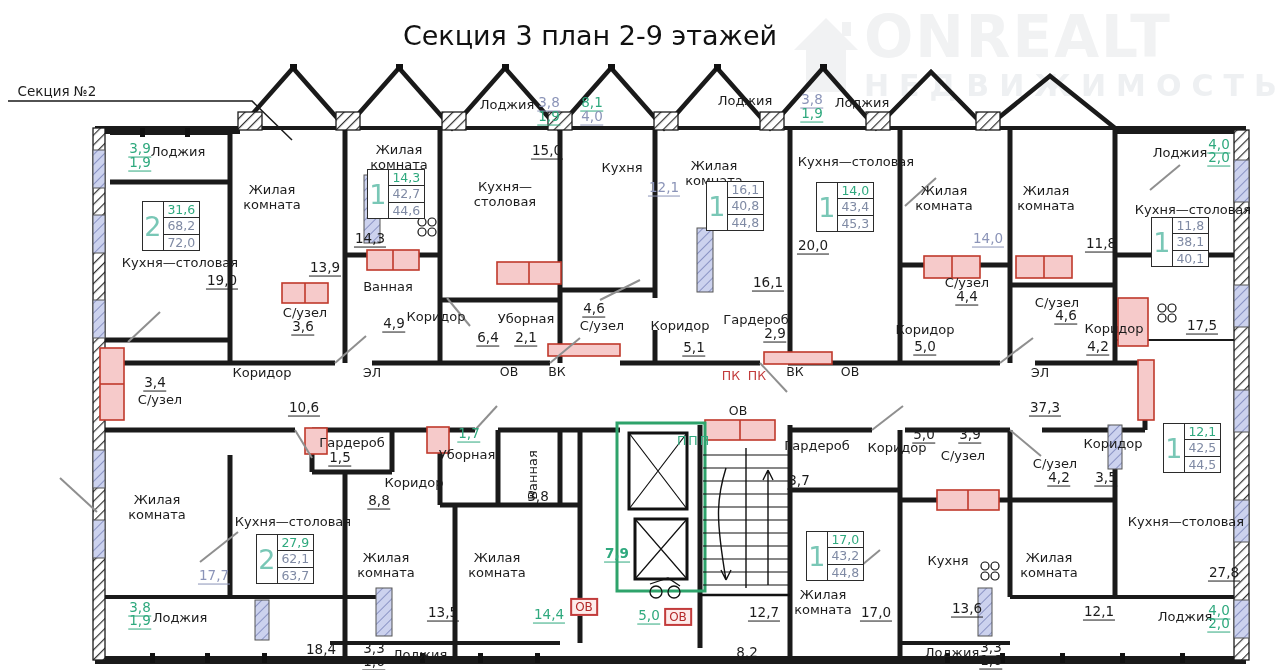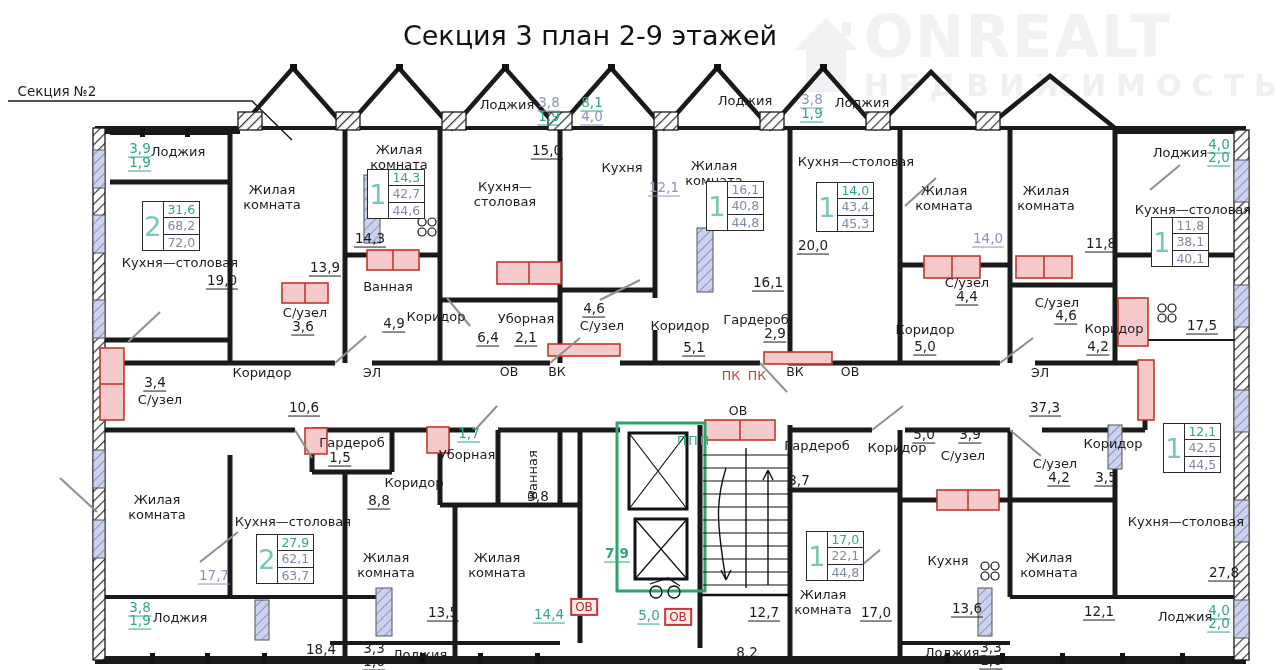--- a/index.html
+++ b/index.html
@@ -398,21 +398,21 @@
         <div class="vals">
           <div class="g">27,9</div>
           <div>62,1</div>
           <div>63,7</div>
         </div>
       </div>
       <div class="apt" style="left: 806px; top: 531px;">
         <div class="d">1</div>
         <div class="vals">
           <div class="g">17,0</div>
-          <div>22,1</div>
+          <div>43,2</div>
           <div>44,8</div>
         </div>
       </div>
       <div class="apt" style="left: 1163px; top: 423px;">
         <div class="d">1</div>
         <div class="vals">
           <div class="g">12,1</div>
           <div>42,5</div>
           <div>44,5</div>
         </div>

